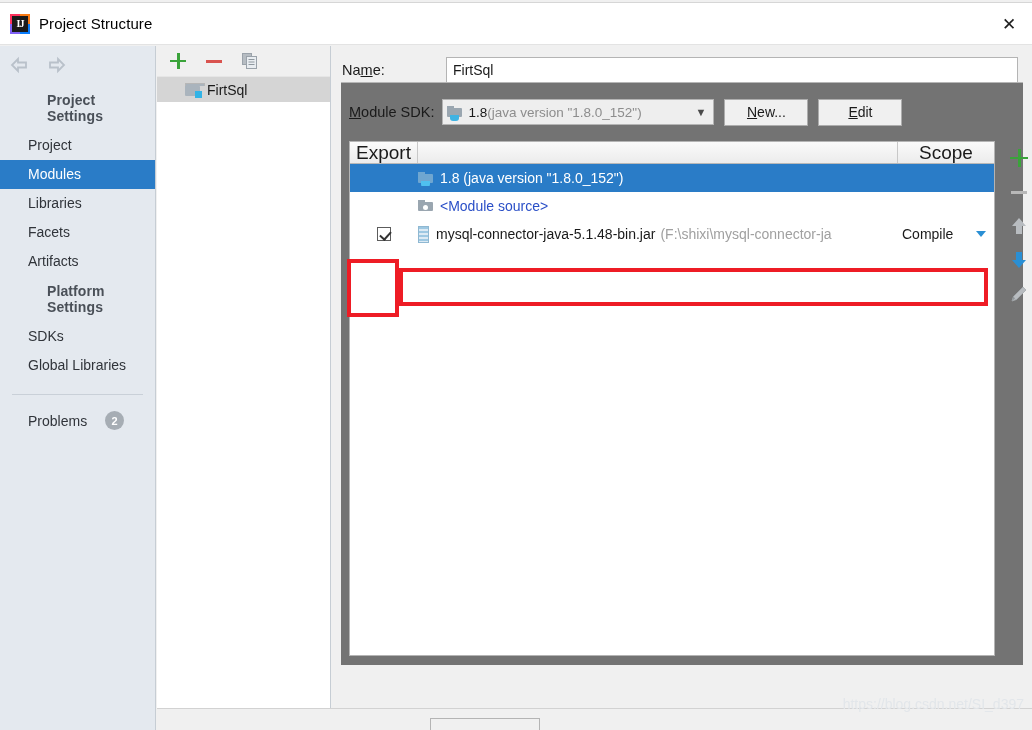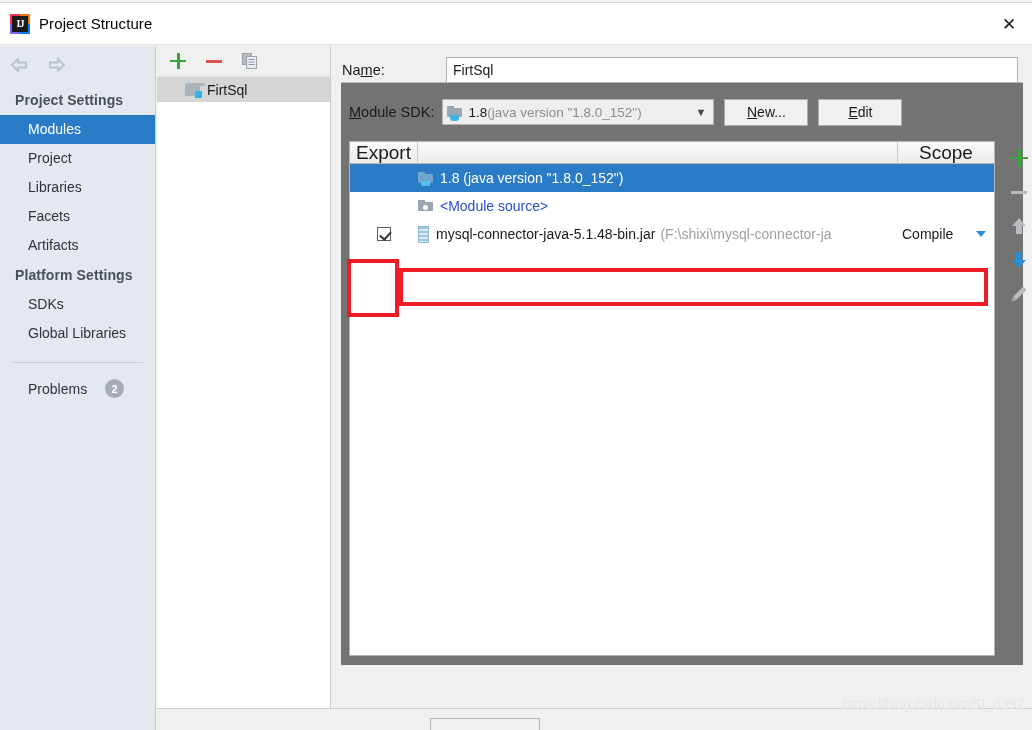--- a/index.html
+++ b/index.html
@@ -66,21 +66,21 @@
     background: #e4e9ef;
     border-right: 1px solid #c6cdd4;
   }
   .nav-arrows {
     height: 37px; display: flex; align-items: center; padding-left: 9px; gap: 14px;
   }
   .nav-arrow { width: 22px; height: 20px; cursor: pointer; }
   .sidebar-list { padding-top: 2px; }
   .group-head {
     font-size: 14px; font-weight: bold; color: #4a5058;
-    padding: 7px 0 7px 15px; letter-spacing: 0.1px;
+    padding: 7px 0 7px 15px; letter-spacing: 0.1px; margin-left: 32px;
   }
   .nav-item {
     font-size: 14px; color: #30343a;
     padding: 5px 0 6px 28px; cursor: pointer; line-height: 18px;
   }
   .nav-item.selected {
     background: #2a7cc7; color: #ffffff;
   }
   .sidebar-sep {
     height: 1px; background: #c9d0d8; margin: 14px 12px 0 12px;
@@ -316,22 +316,22 @@
       </div>
       <div class="nav-arrow">
         <svg width="22" height="20" viewBox="0 0 22 20">
           <path d="M13 4 L19 10 L13 16 L13 12.5 L5 12.5 L5 7.5 L13 7.5 Z" fill="none" stroke="#b9c1ca" stroke-width="1.8"></path>
         </svg>
       </div>
     </div>
 
     <div class="sidebar-list">
       <div class="group-head">Project Settings</div>
+      <div class="nav-item">Project</div>
       <div class="nav-item selected">Modules</div>
-      <div class="nav-item">Project</div>
       <div class="nav-item">Libraries</div>
       <div class="nav-item">Facets</div>
       <div class="nav-item">Artifacts</div>
 
       <div class="group-head">Platform Settings</div>
       <div class="nav-item">SDKs</div>
       <div class="nav-item">Global Libraries</div>
 
       <div class="sidebar-sep"></div>
 

